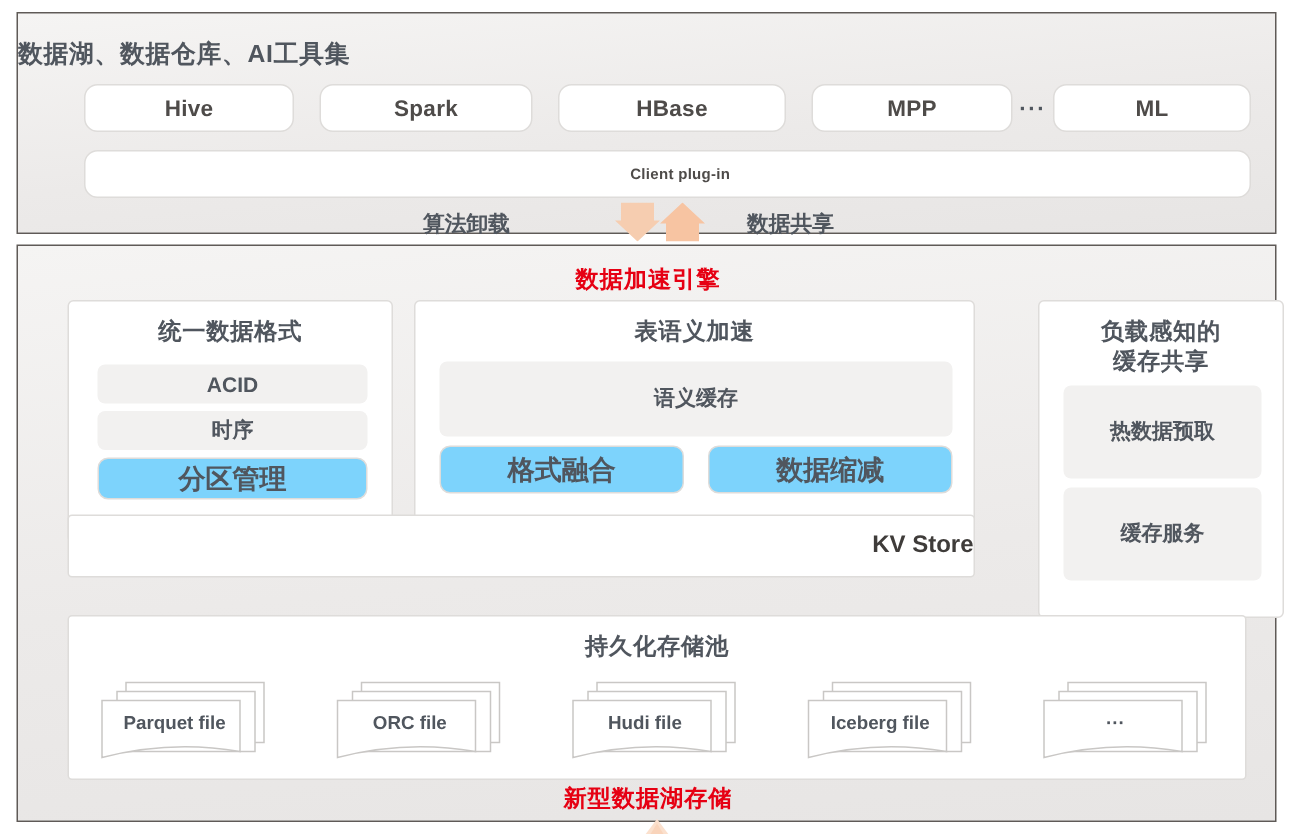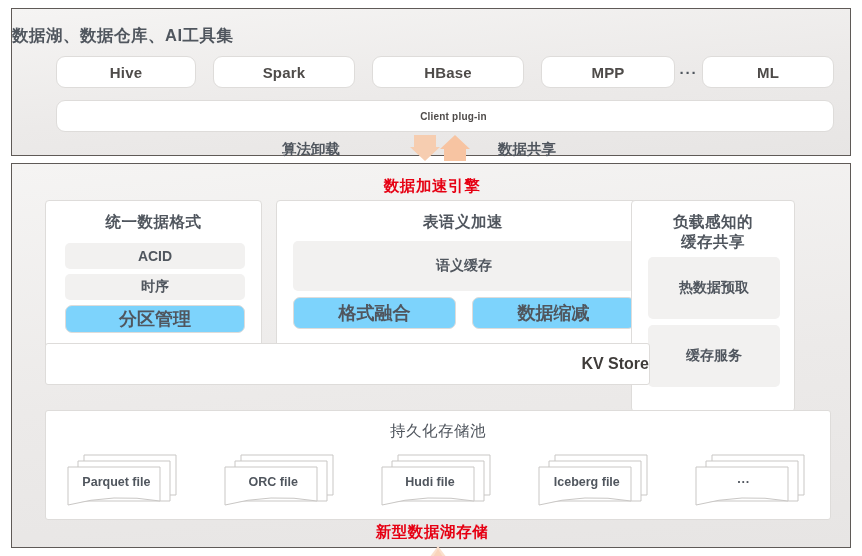--- a/index.html
+++ b/index.html
@@ -102,21 +102,21 @@
 
   .group {
     position: absolute;
     box-sizing: border-box;
     background: #ffffff;
     border: 1px solid #dedcda;
     border-radius: 4px;
   }
   #grp-format { left: 33px;  top: 36px;  width: 217px; height: 162px; padding-left: 24px; }
   #grp-sem    { left: 264px; top: 36px;  width: 374px; height: 162px; }
-  #grp-cache  { left: 619px; top: 36px;  width: 164px; height: 212px; }
+  #grp-cache  { left: 680px; top: 36px;  width: 164px; height: 212px; }
 
   .group-title {
     position: absolute;
     left: 0; width: 100%;
     text-align: center;
     font-size: 15.5px;
     font-weight: bold;
     color: #50565e;
     letter-spacing: .5px;
     line-height: 20px;
@@ -182,21 +182,21 @@
     box-sizing: border-box;
     left: 33px; top: 246px; width: 786px; height: 110px;
     background: #ffffff;
     border: 1px solid #dedcda;
     border-radius: 3px;
   }
   #pool-title {
     position: absolute;
     left: 0; top: 10px; width: 100%;
     text-align: center;
-    font-size: 15.5px; font-weight: normal; color: #50565e;
+    font-size: 15.5px; font-weight: bold; color: #50565e;
     letter-spacing: .5px;
   }
   #files-row {
     position: absolute;
     left: 0; top: 38px; width: 100%;
     display: flex;
     justify-content: space-around;
     align-items: flex-start;
   }
   .file-stack {

